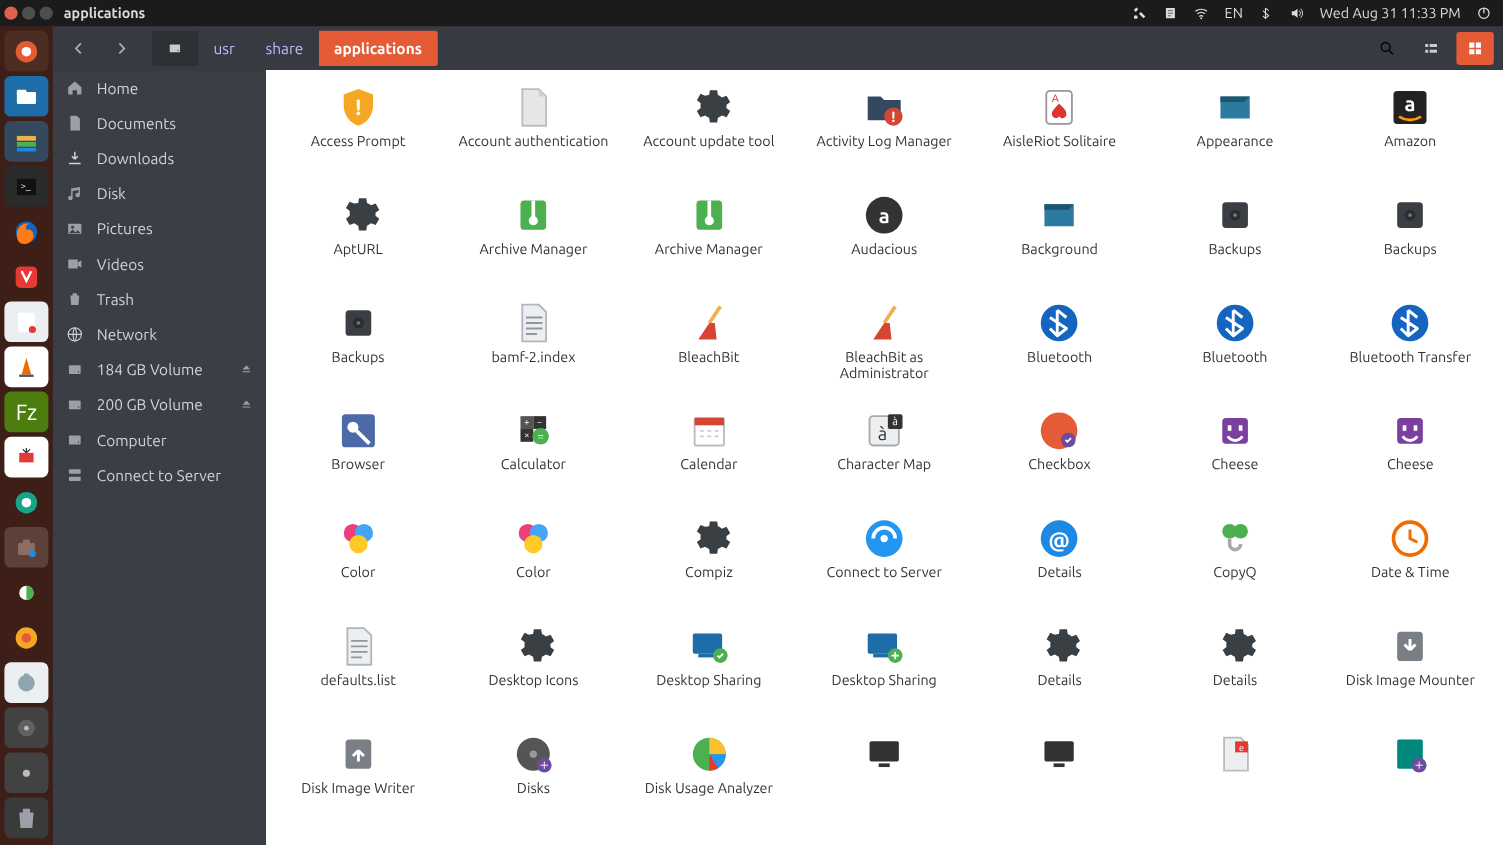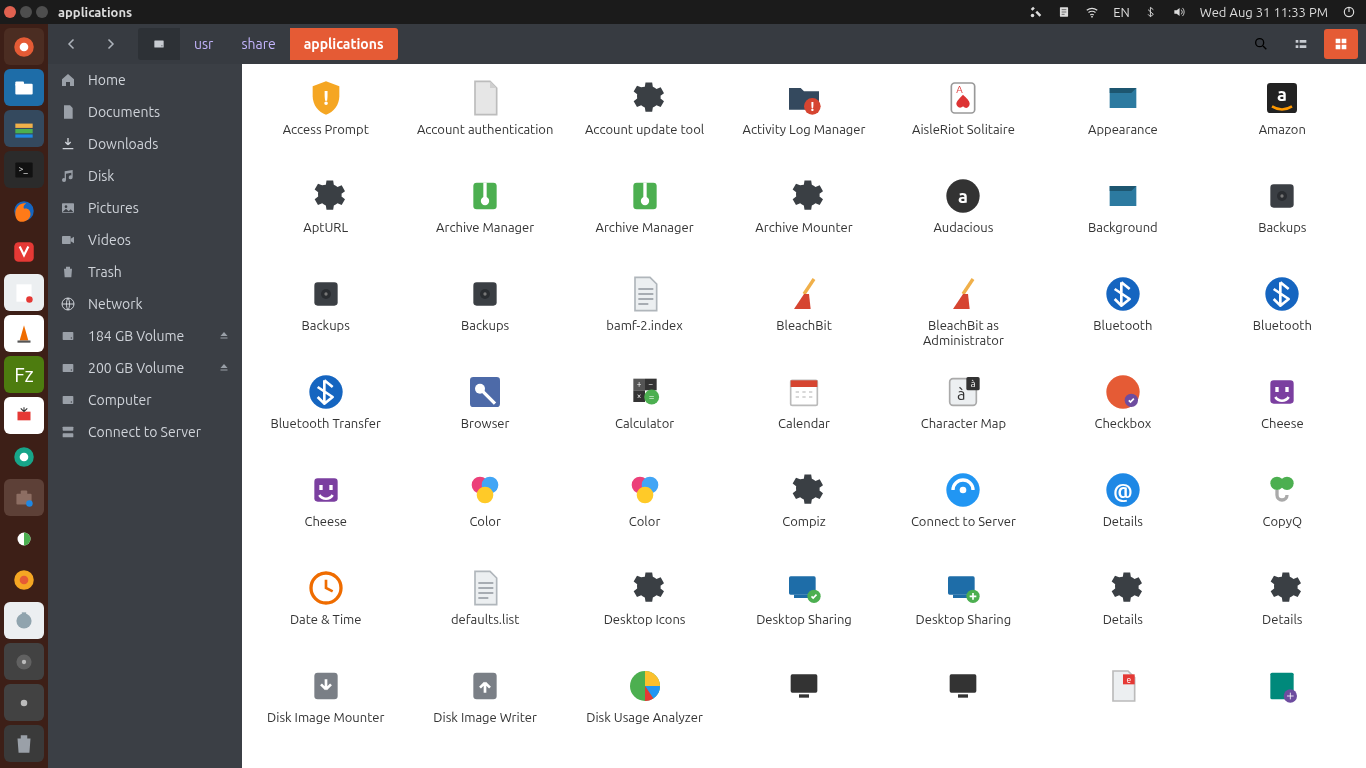--- a/index.html
+++ b/index.html
@@ -682,340 +682,340 @@
         <div class="ico">
           <svg>
             <use href="#i-archive-g"></use>
           </svg>
         </div>
         <div class="lbl">Archive Manager</div>
       </div>
       <div class="cell">
         <div class="ico">
           <svg>
+            <use href="#i-audacious"></use>
+          </svg>
+        </div>
+        <div class="lbl">Audacious</div>
+      </div>
+      <div class="cell">
+        <div class="ico">
+          <svg>
+            <use href="#i-wallpaper"></use>
+          </svg>
+        </div>
+        <div class="lbl">Background</div>
+      </div>
+      <div class="cell">
+        <div class="ico">
+          <svg>
+            <use href="#i-vault"></use>
+          </svg>
+        </div>
+        <div class="lbl">Backups</div>
+      </div>
+      <div class="cell">
+        <div class="ico">
+          <svg>
+            <use href="#i-vault"></use>
+          </svg>
+        </div>
+        <div class="lbl">Backups</div>
+      </div>
+      <div class="cell">
+        <div class="ico">
+          <svg>
+            <use href="#i-vault"></use>
+          </svg>
+        </div>
+        <div class="lbl">Backups</div>
+      </div>
+      <div class="cell">
+        <div class="ico">
+          <svg>
+            <use href="#i-textfile"></use>
+          </svg>
+        </div>
+        <div class="lbl">bamf-2.index</div>
+      </div>
+      <div class="cell">
+        <div class="ico">
+          <svg>
+            <use href="#i-broom"></use>
+          </svg>
+        </div>
+        <div class="lbl">BleachBit</div>
+      </div>
+      <div class="cell">
+        <div class="ico">
+          <svg>
+            <use href="#i-broom"></use>
+          </svg>
+        </div>
+        <div class="lbl">BleachBit as Administrator</div>
+      </div>
+      <div class="cell">
+        <div class="ico">
+          <svg>
+            <use href="#i-bt"></use>
+          </svg>
+        </div>
+        <div class="lbl">Bluetooth</div>
+      </div>
+      <div class="cell">
+        <div class="ico">
+          <svg>
+            <use href="#i-bt"></use>
+          </svg>
+        </div>
+        <div class="lbl">Bluetooth</div>
+      </div>
+      <div class="cell">
+        <div class="ico">
+          <svg>
+            <use href="#i-bt"></use>
+          </svg>
+        </div>
+        <div class="lbl">Bluetooth Transfer</div>
+      </div>
+      <div class="cell">
+        <div class="ico">
+          <svg>
+            <use href="#i-browser"></use>
+          </svg>
+        </div>
+        <div class="lbl">Browser</div>
+      </div>
+      <div class="cell">
+        <div class="ico">
+          <svg>
+            <use href="#i-calc"></use>
+          </svg>
+        </div>
+        <div class="lbl">Calculator</div>
+      </div>
+      <div class="cell">
+        <div class="ico">
+          <svg>
+            <use href="#i-calendar"></use>
+          </svg>
+        </div>
+        <div class="lbl">Calendar</div>
+      </div>
+      <div class="cell">
+        <div class="ico">
+          <svg>
+            <use href="#i-charmap"></use>
+          </svg>
+        </div>
+        <div class="lbl">Character Map</div>
+      </div>
+      <div class="cell">
+        <div class="ico">
+          <svg>
+            <use href="#i-checkbox"></use>
+          </svg>
+        </div>
+        <div class="lbl">Checkbox</div>
+      </div>
+      <div class="cell">
+        <div class="ico">
+          <svg>
+            <use href="#i-cheese"></use>
+          </svg>
+        </div>
+        <div class="lbl">Cheese</div>
+      </div>
+      <div class="cell">
+        <div class="ico">
+          <svg>
+            <use href="#i-cheese"></use>
+          </svg>
+        </div>
+        <div class="lbl">Cheese</div>
+      </div>
+      <div class="cell">
+        <div class="ico">
+          <svg>
+            <use href="#i-color"></use>
+          </svg>
+        </div>
+        <div class="lbl">Color</div>
+      </div>
+      <div class="cell">
+        <div class="ico">
+          <svg>
+            <use href="#i-color"></use>
+          </svg>
+        </div>
+        <div class="lbl">Color</div>
+      </div>
+      <div class="cell">
+        <div class="ico">
+          <svg>
             <use href="#i-gear"></use>
           </svg>
         </div>
-        <div class="lbl">Archive Mounter</div>
-      </div>
-      <div class="cell">
-        <div class="ico">
-          <svg>
-            <use href="#i-audacious"></use>
-          </svg>
-        </div>
-        <div class="lbl">Audacious</div>
-      </div>
-      <div class="cell">
-        <div class="ico">
-          <svg>
-            <use href="#i-wallpaper"></use>
-          </svg>
-        </div>
-        <div class="lbl">Background</div>
-      </div>
-      <div class="cell">
-        <div class="ico">
-          <svg>
-            <use href="#i-vault"></use>
-          </svg>
-        </div>
-        <div class="lbl">Backups</div>
-      </div>
-      <div class="cell">
-        <div class="ico">
-          <svg>
-            <use href="#i-vault"></use>
-          </svg>
-        </div>
-        <div class="lbl">Backups</div>
-      </div>
-      <div class="cell">
-        <div class="ico">
-          <svg>
-            <use href="#i-vault"></use>
-          </svg>
-        </div>
-        <div class="lbl">Backups</div>
+        <div class="lbl">Compiz</div>
+      </div>
+      <div class="cell">
+        <div class="ico">
+          <svg>
+            <use href="#i-connect"></use>
+          </svg>
+        </div>
+        <div class="lbl">Connect to Server</div>
+      </div>
+      <div class="cell">
+        <div class="ico">
+          <svg>
+            <use href="#i-contacts"></use>
+          </svg>
+        </div>
+        <div class="lbl">Details</div>
+      </div>
+      <div class="cell">
+        <div class="ico">
+          <svg>
+            <use href="#i-copyq"></use>
+          </svg>
+        </div>
+        <div class="lbl">CopyQ</div>
+      </div>
+      <div class="cell">
+        <div class="ico">
+          <svg>
+            <use href="#i-clock-o"></use>
+          </svg>
+        </div>
+        <div class="lbl">Date &amp; Time</div>
       </div>
       <div class="cell">
         <div class="ico">
           <svg>
             <use href="#i-textfile"></use>
           </svg>
         </div>
-        <div class="lbl">bamf-2.index</div>
-      </div>
-      <div class="cell">
-        <div class="ico">
-          <svg>
-            <use href="#i-broom"></use>
-          </svg>
-        </div>
-        <div class="lbl">BleachBit</div>
-      </div>
-      <div class="cell">
-        <div class="ico">
-          <svg>
-            <use href="#i-broom"></use>
-          </svg>
-        </div>
-        <div class="lbl">BleachBit as Administrator</div>
-      </div>
-      <div class="cell">
-        <div class="ico">
-          <svg>
-            <use href="#i-bt"></use>
-          </svg>
-        </div>
-        <div class="lbl">Bluetooth</div>
-      </div>
-      <div class="cell">
-        <div class="ico">
-          <svg>
-            <use href="#i-bt"></use>
-          </svg>
-        </div>
-        <div class="lbl">Bluetooth</div>
-      </div>
-      <div class="cell">
-        <div class="ico">
-          <svg>
-            <use href="#i-bt"></use>
-          </svg>
-        </div>
-        <div class="lbl">Bluetooth Transfer</div>
-      </div>
-      <div class="cell">
-        <div class="ico">
-          <svg>
-            <use href="#i-browser"></use>
-          </svg>
-        </div>
-        <div class="lbl">Browser</div>
-      </div>
-      <div class="cell">
-        <div class="ico">
-          <svg>
-            <use href="#i-calc"></use>
-          </svg>
-        </div>
-        <div class="lbl">Calculator</div>
-      </div>
-      <div class="cell">
-        <div class="ico">
-          <svg>
-            <use href="#i-calendar"></use>
-          </svg>
-        </div>
-        <div class="lbl">Calendar</div>
-      </div>
-      <div class="cell">
-        <div class="ico">
-          <svg>
-            <use href="#i-charmap"></use>
-          </svg>
-        </div>
-        <div class="lbl">Character Map</div>
-      </div>
-      <div class="cell">
-        <div class="ico">
-          <svg>
-            <use href="#i-checkbox"></use>
-          </svg>
-        </div>
-        <div class="lbl">Checkbox</div>
-      </div>
-      <div class="cell">
-        <div class="ico">
-          <svg>
-            <use href="#i-cheese"></use>
-          </svg>
-        </div>
-        <div class="lbl">Cheese</div>
-      </div>
-      <div class="cell">
-        <div class="ico">
-          <svg>
-            <use href="#i-cheese"></use>
-          </svg>
-        </div>
-        <div class="lbl">Cheese</div>
-      </div>
-      <div class="cell">
-        <div class="ico">
-          <svg>
-            <use href="#i-color"></use>
-          </svg>
-        </div>
-        <div class="lbl">Color</div>
-      </div>
-      <div class="cell">
-        <div class="ico">
-          <svg>
-            <use href="#i-color"></use>
-          </svg>
-        </div>
-        <div class="lbl">Color</div>
+        <div class="lbl">defaults.list</div>
       </div>
       <div class="cell">
         <div class="ico">
           <svg>
             <use href="#i-gear"></use>
           </svg>
         </div>
-        <div class="lbl">Compiz</div>
-      </div>
-      <div class="cell">
-        <div class="ico">
-          <svg>
-            <use href="#i-connect"></use>
-          </svg>
-        </div>
-        <div class="lbl">Connect to Server</div>
-      </div>
-      <div class="cell">
-        <div class="ico">
-          <svg>
-            <use href="#i-contacts"></use>
+        <div class="lbl">Desktop Icons</div>
+      </div>
+      <div class="cell">
+        <div class="ico">
+          <svg>
+            <use href="#i-share-d"></use>
+          </svg>
+        </div>
+        <div class="lbl">Desktop Sharing</div>
+      </div>
+      <div class="cell">
+        <div class="ico">
+          <svg>
+            <use href="#i-share-d2"></use>
+          </svg>
+        </div>
+        <div class="lbl">Desktop Sharing</div>
+      </div>
+      <div class="cell">
+        <div class="ico">
+          <svg>
+            <use href="#i-gear"></use>
           </svg>
         </div>
         <div class="lbl">Details</div>
       </div>
       <div class="cell">
         <div class="ico">
           <svg>
-            <use href="#i-copyq"></use>
-          </svg>
-        </div>
-        <div class="lbl">CopyQ</div>
-      </div>
-      <div class="cell">
-        <div class="ico">
-          <svg>
-            <use href="#i-clock-o"></use>
-          </svg>
-        </div>
-        <div class="lbl">Date &amp; Time</div>
-      </div>
-      <div class="cell">
-        <div class="ico">
-          <svg>
-            <use href="#i-textfile"></use>
-          </svg>
-        </div>
-        <div class="lbl">defaults.list</div>
-      </div>
-      <div class="cell">
-        <div class="ico">
-          <svg>
             <use href="#i-gear"></use>
           </svg>
         </div>
-        <div class="lbl">Desktop Icons</div>
-      </div>
-      <div class="cell">
-        <div class="ico">
-          <svg>
-            <use href="#i-share-d"></use>
-          </svg>
-        </div>
-        <div class="lbl">Desktop Sharing</div>
-      </div>
-      <div class="cell">
-        <div class="ico">
-          <svg>
-            <use href="#i-share-d2"></use>
-          </svg>
-        </div>
-        <div class="lbl">Desktop Sharing</div>
+        <div class="lbl">Details</div>
+      </div>
+      <div class="cell">
+        <div class="ico">
+          <svg>
+            <use href="#i-disk-dn"></use>
+          </svg>
+        </div>
+        <div class="lbl">Disk Image Mounter</div>
+      </div>
+      <div class="cell">
+        <div class="ico">
+          <svg>
+            <use href="#i-disk-up"></use>
+          </svg>
+        </div>
+        <div class="lbl">Disk Image Writer</div>
+      </div>
+      <div class="cell">
+        <div class="ico">
+          <svg>
+            <use href="#i-disks"></use>
+          </svg>
+        </div>
+        <div class="lbl">Disks</div>
+      </div>
+      <div class="cell">
+        <div class="ico">
+          <svg>
+            <use href="#i-pie"></use>
+          </svg>
+        </div>
+        <div class="lbl">Disk Usage Analyzer</div>
+      </div>
+      <div class="cell">
+        <div class="ico">
+          <svg>
+            <use href="#i-monitor"></use>
+          </svg>
+        </div>
+      </div>
+      <div class="cell">
+        <div class="ico">
+          <svg>
+            <use href="#i-monitor"></use>
+          </svg>
+        </div>
+      </div>
+      <div class="cell">
+        <div class="ico">
+          <svg>
+            <use href="#i-docview"></use>
+          </svg>
+        </div>
+      </div>
+      <div class="cell">
+        <div class="ico">
+          <svg>
+            <use href="#i-ebook-ed"></use>
+          </svg>
+        </div>
+      </div>
+      <div class="cell">
+        <div class="ico">
+          <svg>
+            <use href="#i-ebook-vw"></use>
+          </svg>
+        </div>
+      </div>
+      <div class="cell">
+        <div class="ico">
+          <svg>
+            <use href="#i-evo-cal"></use>
+          </svg>
+        </div>
       </div>
       <div class="cell">
         <div class="ico">
           <svg>
             <use href="#i-gear"></use>
           </svg>
         </div>
-        <div class="lbl">Details</div>
-      </div>
-      <div class="cell">
-        <div class="ico">
-          <svg>
-            <use href="#i-gear"></use>
-          </svg>
-        </div>
-        <div class="lbl">Details</div>
-      </div>
-      <div class="cell">
-        <div class="ico">
-          <svg>
-            <use href="#i-disk-dn"></use>
-          </svg>
-        </div>
-        <div class="lbl">Disk Image Mounter</div>
-      </div>
-      <div class="cell">
-        <div class="ico">
-          <svg>
-            <use href="#i-disk-up"></use>
-          </svg>
-        </div>
-        <div class="lbl">Disk Image Writer</div>
-      </div>
-      <div class="cell">
-        <div class="ico">
-          <svg>
-            <use href="#i-pie"></use>
-          </svg>
-        </div>
-        <div class="lbl">Disk Usage Analyzer</div>
-      </div>
-      <div class="cell">
-        <div class="ico">
-          <svg>
-            <use href="#i-monitor"></use>
-          </svg>
-        </div>
-      </div>
-      <div class="cell">
-        <div class="ico">
-          <svg>
-            <use href="#i-monitor"></use>
-          </svg>
-        </div>
-      </div>
-      <div class="cell">
-        <div class="ico">
-          <svg>
-            <use href="#i-docview"></use>
-          </svg>
-        </div>
-      </div>
-      <div class="cell">
-        <div class="ico">
-          <svg>
-            <use href="#i-ebook-ed"></use>
-          </svg>
-        </div>
-      </div>
-      <div class="cell">
-        <div class="ico">
-          <svg>
-            <use href="#i-ebook-vw"></use>
-          </svg>
-        </div>
-      </div>
-      <div class="cell">
-        <div class="ico">
-          <svg>
-            <use href="#i-evo-cal"></use>
-          </svg>
-        </div>
-      </div>
-      <div class="cell">
-        <div class="ico">
-          <svg>
-            <use href="#i-gear"></use>
-          </svg>
-        </div>
       </div>
     </div>
 </div>
 
 </body></html>

